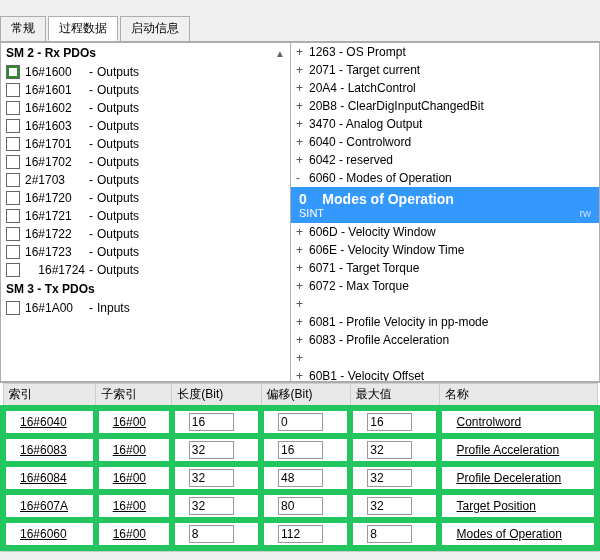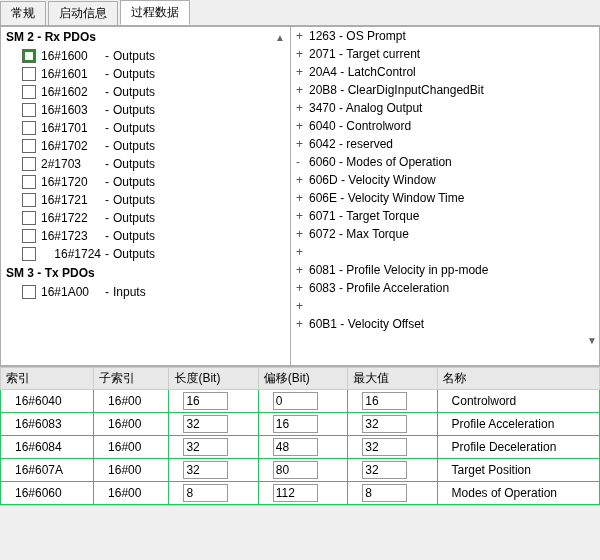--- a/index.html
+++ b/index.html
@@ -10,22 +10,21 @@
       width: 600px;
       height: 560px;
       overflow: hidden;
     }
 
     
     .tabs {
       display: flex;
       background: #f0f0f0;
       border-bottom: 1px solid #adadad;
-      padding-top: 0;
-      align-items: flex-end;
+      padding-top: 16px;
     }
     .tab {
       padding: 3px 10px;
       border: 1px solid #adadad;
       border-bottom: none;
       background: #f0f0f0;
       cursor: pointer;
       margin-right: 2px;
       font-size: 12px;
     }
@@ -62,21 +61,21 @@
     }
 
     .scroll-arrow {
       font-size: 10px;
       color: #666;
     }
 
     .pdo-item {
       display: flex;
       align-items: center;
-      padding: 2px 21px;
+      padding: 2px 5px;
       font-size: 12px;
       cursor: pointer;
     }
 
     .checkbox {
       width: 14px;
       height: 14px;
       border: 1px solid #666;
       margin-right: 5px;
       display: inline-flex;
@@ -149,22 +148,23 @@
       font-size: 12px;
     }
     .data-table th {
       background: #e8e8e8;
       border: 1px solid #ccc;
       padding: 2px 5px;
       text-align: left;
       font-weight: normal;
     }
     .data-table td {
-      border: 1px solid #22c55e;
+      border: 6px solid #22c55e;
       padding: 2px 14px;
+      text-decoration: underline;
     }
 
     .input-cell {
       background: white;
       border: 1px solid #999;
       width: 45px;
       font-size: 12px;
       padding: 1px 2px;
     }
 
@@ -176,22 +176,22 @@
       padding: 5px 10px;
       background: #f0f0f0;
       border-top: 1px solid #ccc;
     }
   </style>
 </head>
 <body>
 
 <div class="tabs">
   <div class="tab">常规</div>
+  <div class="tab active">过程数据</div>
   <div class="tab">启动信息</div>
-  <div class="tab active">过程数据</div>
 </div>
 
 <div class="main-content">
 
   <div class="left-panel">
     <div class="section-header">
       <span>SM 2 - Rx PDOs</span>
       <span class="scroll-arrow">▲</span>
     </div>
     <div id="sm2-items">
@@ -307,20 +307,27 @@
       <span class="register-prefix">+</span>
       <span>6040 - Controlword</span>
     </div>
         <div class="register-item">
       <span class="register-prefix">+</span>
       <span>6042 - reserved</span>
     </div>
         <div class="register-item">
       <span class="register-prefix">-</span>
       <span>6060 - Modes of Operation</span>
+    </div>
+        <div class="register-selected-block">
+      <div class="reg-name">0 &nbsp;&nbsp;&nbsp;<strong>Modes of Operation</strong></div>
+      <div class="reg-type">
+        <span>SINT</span>
+        <span class="reg-rw">rw</span>
+      </div>
     </div>
         <div class="register-item">
       <span class="register-prefix">+</span>
       <span>606D - Velocity Window</span>
     </div>
         <div class="register-item">
       <span class="register-prefix">+</span>
       <span>606E - Velocity Window Time</span>
     </div>
         <div class="register-item">

